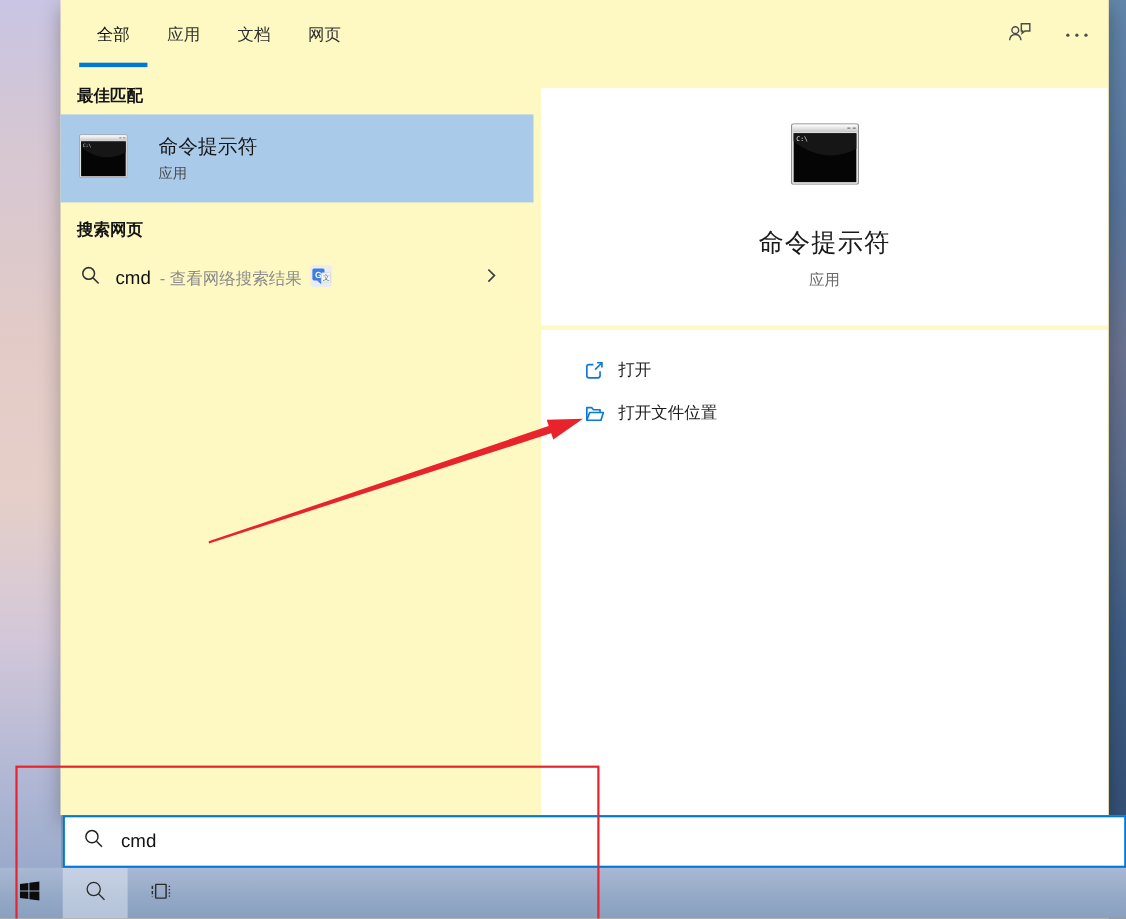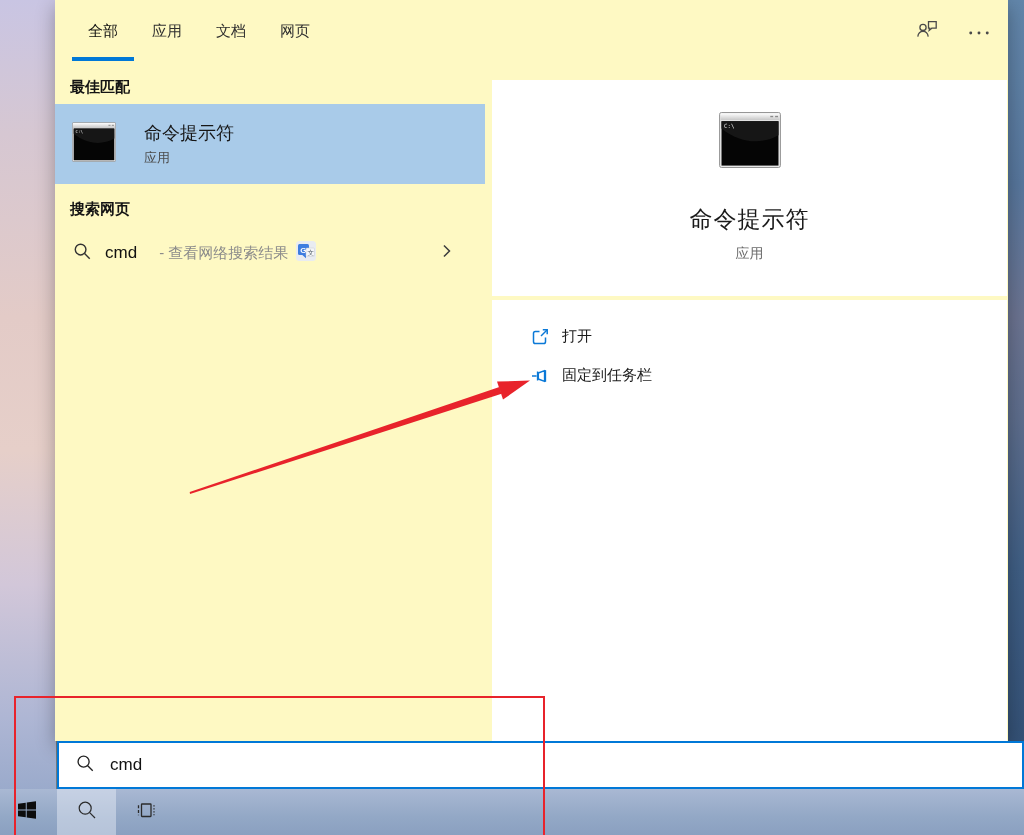--- a/index.html
+++ b/index.html
@@ -32,21 +32,21 @@
   .section-header{margin:0 0 0 15px;font-size:15px;font-weight:bold;color:#141414;}
   .sh-best{padding-top:16px;height:22px;}
   .sh-web{margin-top:16px;height:22px;}
   .best-match-item{margin-top:4px;height:80px;background:var(--highlight);
     display:flex;align-items:center;padding-left:17px;}
   .bm-text{margin-left:28px;}
   .bm-title{font-size:18px;color:#161616;}
   .bm-sub{font-size:13px;color:#4c4c4c;margin-top:4px;}
   .web-item{position:relative;margin-top:8px;height:46px;display:flex;align-items:center;padding-left:18px;}
   .web-query{margin-left:13px;font-size:17px;color:#111;}
-  .web-hint{margin-left:22px;font-size:15px;color:#8b8b8b;}
+  .web-hint{margin-left:8px;font-size:15px;color:#8b8b8b;}
   .web-badge{margin-left:8px;display:inline-block;}
   .web-chevron{position:absolute;right:30px;top:50%;transform:translateY(-50%);}
 
   
   .right-col{flex:1;padding:18px 1px 0 7px;display:flex;flex-direction:column;min-height:0;}
   .card{background:#fff;}
   .card-top{height:216px;flex:none;display:flex;flex-direction:column;align-items:center;}
   .card-top .big-icon{margin-top:32px;}
   .rp-title{margin-top:32px;font-size:23px;color:#191919;letter-spacing:1px;}
   .rp-sub{margin-top:10px;font-size:14px;color:#6b6b6b;}
@@ -205,27 +205,25 @@
                 <path d="M9.5 4.5 H5.3 C4.3 4.5 3.5 5.3 3.5 6.3 V14.7 C3.5 15.7 4.3 16.5 5.3 16.5 H13.7 C14.7 16.5 15.5 15.7 15.5 14.7 V10.5"></path>
                 <path d="M11 9 L17 3"></path>
                   <path d="M12.8 2.8 H17.2 V7.2"></path>
               </svg>
             </span>
             <span class="action-label">打开</span>
           </div>
           <div class="action-row">
             <span class="a-icon">
               <svg viewBox="0 0 20 20" width="20" height="20" fill="none" stroke="#0b79d7" stroke-width="1.5" stroke-linejoin="round">
-                <path d="M2 10 H6.6"></path>
-                  <path d="M7.6 5.5 V14.5"></path>
-                <path d="M8.3 7 L14.6 4.6 V15.4 L8.3 13 Z"></path>
-                  <path d="M15.4 4.2 V15.8"></path>
+                <path d="M3.5 16 V4.5 H7.8 L9.5 6.5 H15.5 V9"></path>
+                <path d="M3.5 16 L6 9 H18.5 L16.3 16 Z"></path>
               </svg>
             </span>
-            <span class="action-label">固定到任务栏</span>
+            <span class="action-label">打开文件位置</span>
           </div>
         </div>
       </div>
     </div>
   </div>
 
   <div class="searchbar">
     <span>
       <svg viewBox="0 0 20 20" width="19" height="19" fill="none" stroke="#222" stroke-width="1.4">
         <circle cx="8" cy="8" r="5.8"></circle>

